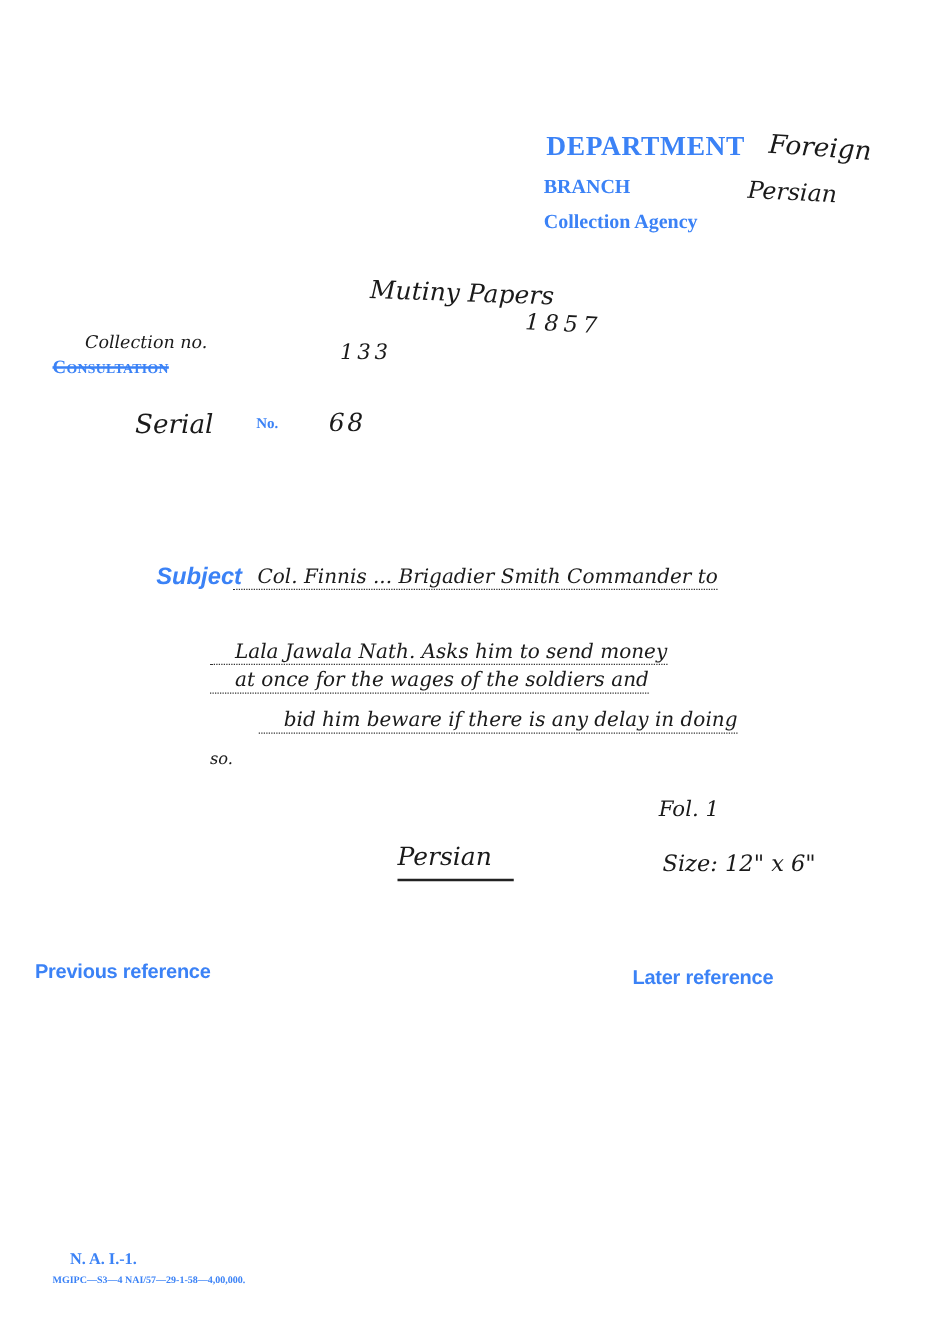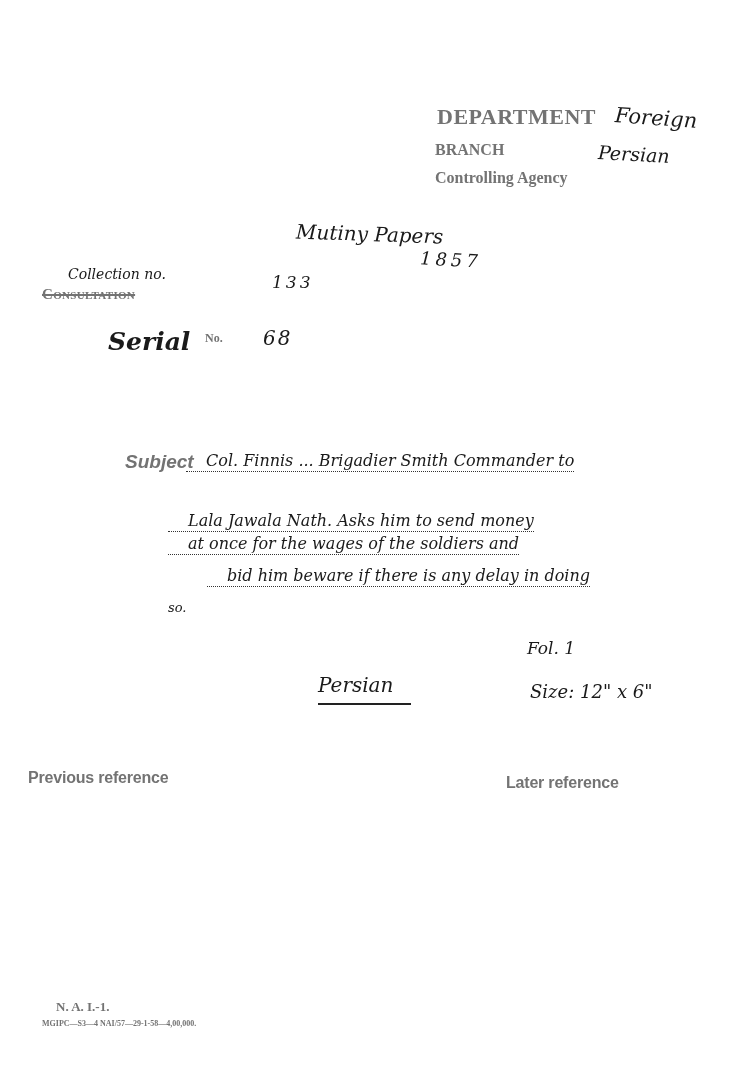--- a/index.html
+++ b/index.html
@@ -11,21 +11,21 @@
       width: 741px;
       height: 1073px;
       position: relative;
       overflow: hidden;
       font-family: "Liberation Serif", "DejaVu Serif", serif;
       color: #111111;
     }
     .abs { position: absolute; white-space: nowrap; }
 
     
-    .printed { font-family: "Liberation Serif", "DejaVu Serif", serif; color: #737373; }
+    .printed { font-family: "Liberation Serif", "DejaVu Serif", serif; color: #3b82f6; }
     .dept-label { left: 437px; top: 104px; font-size: 22px; font-weight: bold; letter-spacing: 0.5px; }
     .branch-label { left: 435px; top: 141px; font-size: 16px; font-weight: bold; }
     .agency-label { left: 435px; top: 169px; font-size: 16px; font-weight: bold; }
     .consult-label {
       left: 42px; top: 286px; font-size: 15px; font-weight: bold;
       font-variant: small-caps; letter-spacing: 0.3px;
       text-decoration: line-through; text-decoration-thickness: 2px;
     }
     .no-label { left: 205px; top: 331px; font-size: 12px; font-weight: bold; }
     .subject-label { left: 125px; top: 451px; font-size: 19px; font-weight: bold; font-style: italic; font-family: "Liberation Sans", "DejaVu Sans", sans-serif; }
@@ -40,21 +40,21 @@
       font-style: italic;
       color: #1a1a1a;
       font-weight: normal;
     }
     .hw-dept { left: 615px; top: 106px; font-size: 21px; transform: rotate(4deg); }
     .hw-branch { left: 598px; top: 143px; font-size: 19px; transform: rotate(3deg); }
     .hw-mutiny { left: 296px; top: 222px; font-size: 20px; transform: rotate(2deg); }
     .hw-year { left: 420px; top: 249px; font-size: 18px; letter-spacing: 4px; transform: rotate(3deg); }
     .hw-collection { left: 68px; top: 266px; font-size: 14px; text-align: right; }
     .hw-collection-no { left: 272px; top: 272px; font-size: 17px; letter-spacing: 3px; }
-    .hw-serial { left: 108px; top: 327px; font-size: 25px; font-weight: bold; }
+    .hw-serial { left: 108px; top: 327px; font-size: 21px; }
     .hw-serial-no { left: 263px; top: 326px; font-size: 20px; letter-spacing: 2px; }
 
     .subject-line {
       position: absolute;
       font-family: "DejaVu Serif", serif;
       font-style: italic;
       font-size: 16px;
       color: #1a1a1a;
       white-space: nowrap;
     }
@@ -78,21 +78,21 @@
   </style>
 </head>
 <body>
 
 <div class="abs printed dept-label">DEPARTMENT</div>
 <div class="abs hand hw-dept">Foreign</div>
 
 <div class="abs printed branch-label">BRANCH</div>
 <div class="abs hand hw-branch">Persian</div>
 
-<div class="abs printed agency-label">Controlling Agency</div>
+<div class="abs printed agency-label">Collection Agency</div>
 
 <div class="abs hand hw-mutiny">Mutiny Papers</div>
 <div class="abs hand hw-year">1857</div>
 
 <div class="abs hand hw-collection">Collection no.</div>
 <div class="abs hand hw-collection-no">133</div>
 
 <div class="abs printed consult-label">Consultation</div>
 
 <div class="abs hand hw-serial">Serial</div>

